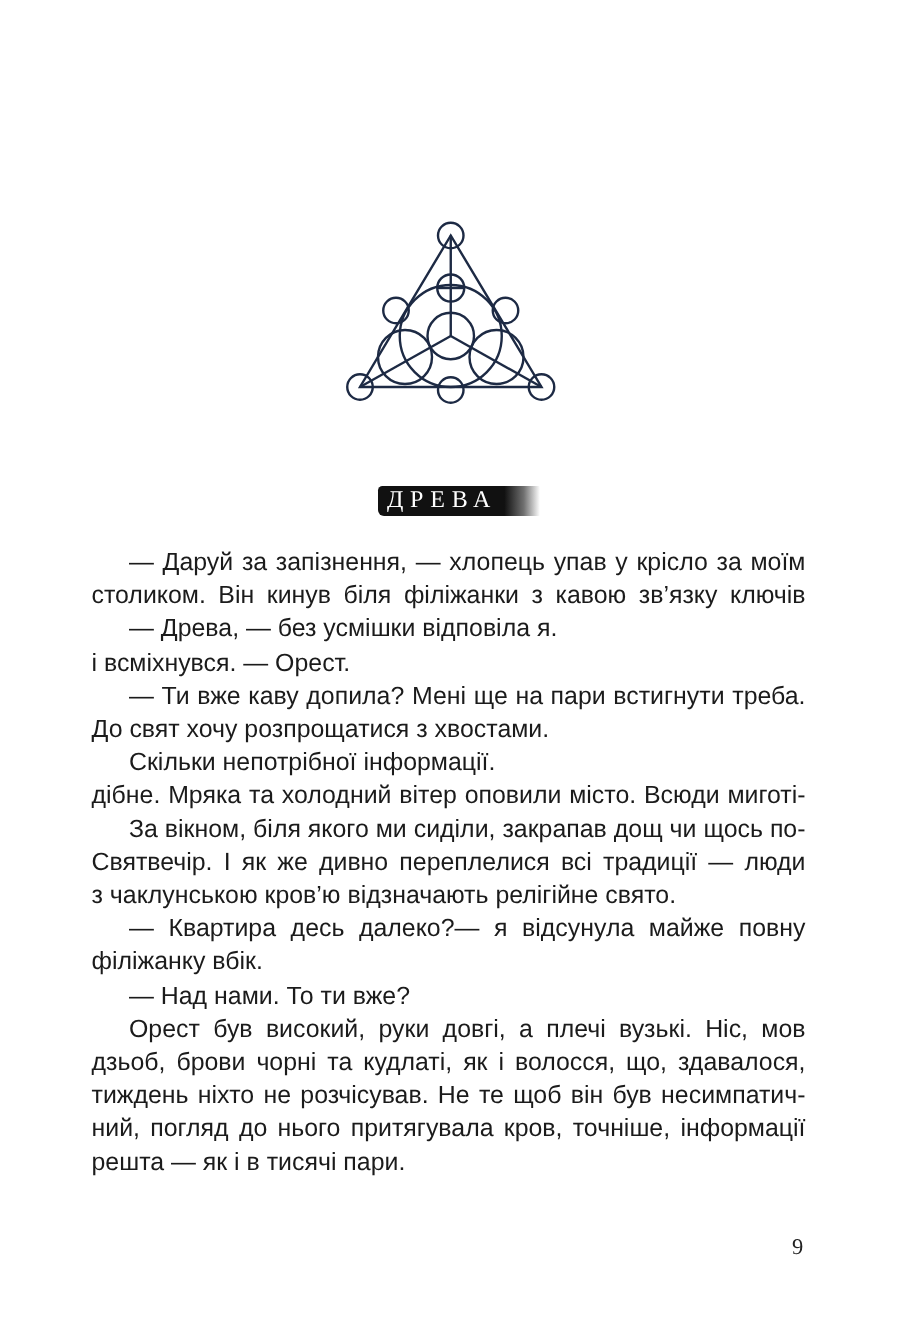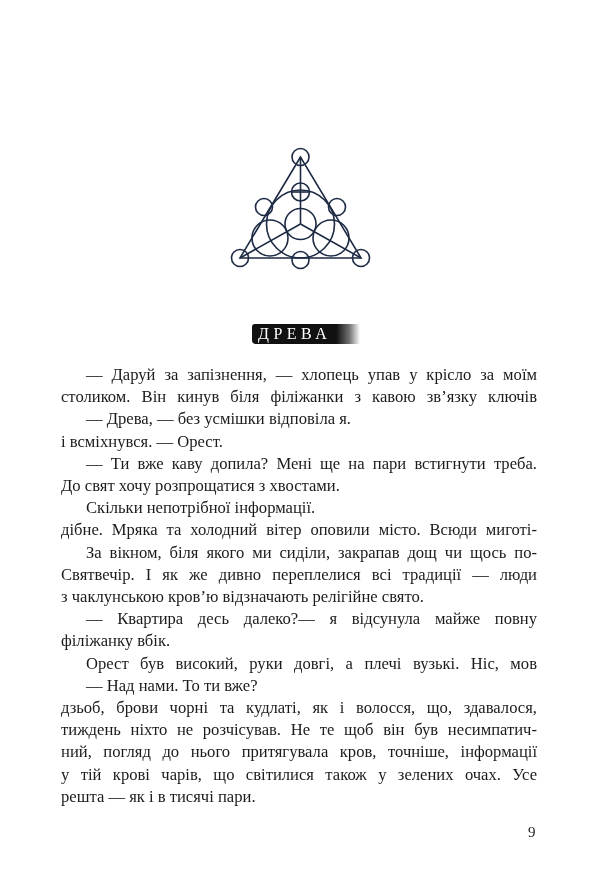--- a/index.html
+++ b/index.html
@@ -15,21 +15,21 @@
     position: absolute; left: 0; top: 2px; width: 108px; height: 20px;
     background: linear-gradient(90deg, #111 0%, #111 78%, rgba(17,17,17,0.6) 90%, rgba(17,17,17,0) 100%);
     border-radius: 3px 1px 1px 4px;
   }
   .chapter-title .label {
     position: absolute; left: 6px; top: 3px; color: #fff; font-family: "Liberation Serif", serif;
     font-size: 16px; letter-spacing: 4.5px; line-height: 18px;
   }
   .body-text {
     position: absolute; left: 61px; top: 364px; width: 476px;
-    font-family: Liberation Serif, serif; font-size: 16.6px; line-height: 22.2px;
+    font-family: Liberation Sans, sans-serif; font-size: 16.6px; line-height: 22.2px;
     color: #1b1b1b; text-align: justify;
   }
   .line { display: block; white-space: nowrap; text-align-last: justify; text-align: justify; }
   .line.indent { padding-left: 25px; }
   .line.last { text-align-last: left; }
   .page-number {
     position: absolute; left: 528px; top: 824px; font-family: "Liberation Serif", serif; font-size: 15px; color: #222;
   }
 </style>
 </head>
@@ -74,22 +74,21 @@
     <span class="line last">і всміхнувся. — Орест.</span>
     <span class="line indent">— Ти вже каву допила? Мені ще на пари встигнути треба.</span>
     <span class="line last">До свят хочу розпрощатися з хвостами.</span>
     <span class="line indent last">Скільки непотрібної інформації.</span>
     <span class="line">дібне. Мряка та холодний вітер оповили місто. Всюди миготі-</span>
     <span class="line indent">За вікном, біля якого ми сиділи, закрапав дощ чи щось по-</span>
     <span class="line">Святвечір. І як же дивно переплелися всі традиції — люди</span>
     <span class="line last">з чаклунською кров’ю відзначають релігійне свято.</span>
     <span class="line indent">— Квартира десь далеко?— я відсунула майже повну</span>
     <span class="line last">філіжанку вбік.</span>
+    <span class="line indent last">— Над нами. То ти вже?</span>
     <span class="line indent">Орест був високий, руки довгі, а плечі вузькі. Ніс, мов</span>
-    <span class="line indent last">— Над нами. То ти вже?</span>
     <span class="line">дзьоб, брови чорні та кудлаті, як і волосся, що, здавалося,</span>
     <span class="line">тиждень ніхто не розчісував. Не те щоб він був несимпатич-</span>
     <span class="line">ний, погляд до нього притягувала кров, точніше, інформації</span>
-    <span class="line">у тій крові чарів, що світилися також у зелених очах. Усе</span>
     <span class="line last">решта — як і в тисячі пари.</span>
   </div>
 
 <div class="page-number">9</div>
 
 </body></html>

